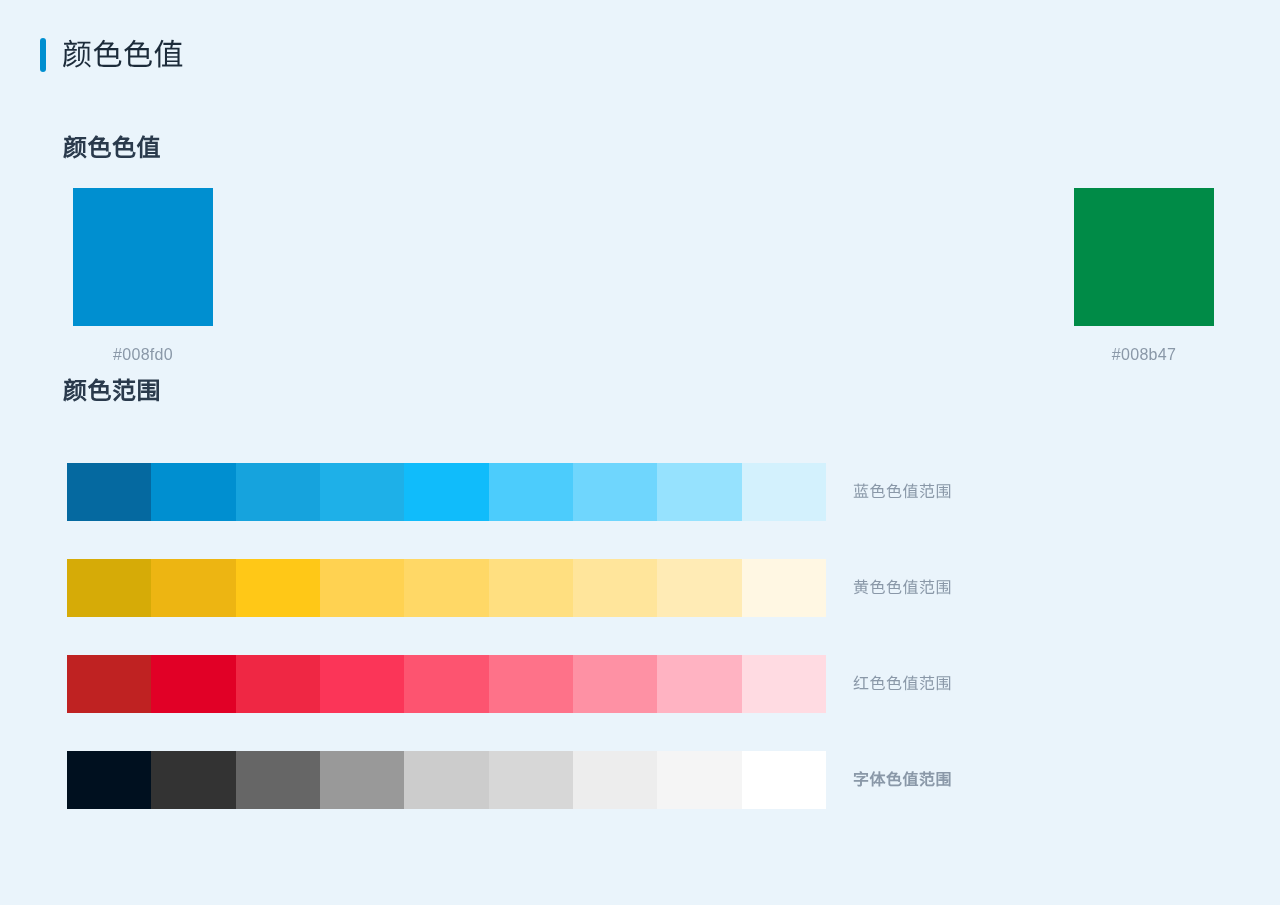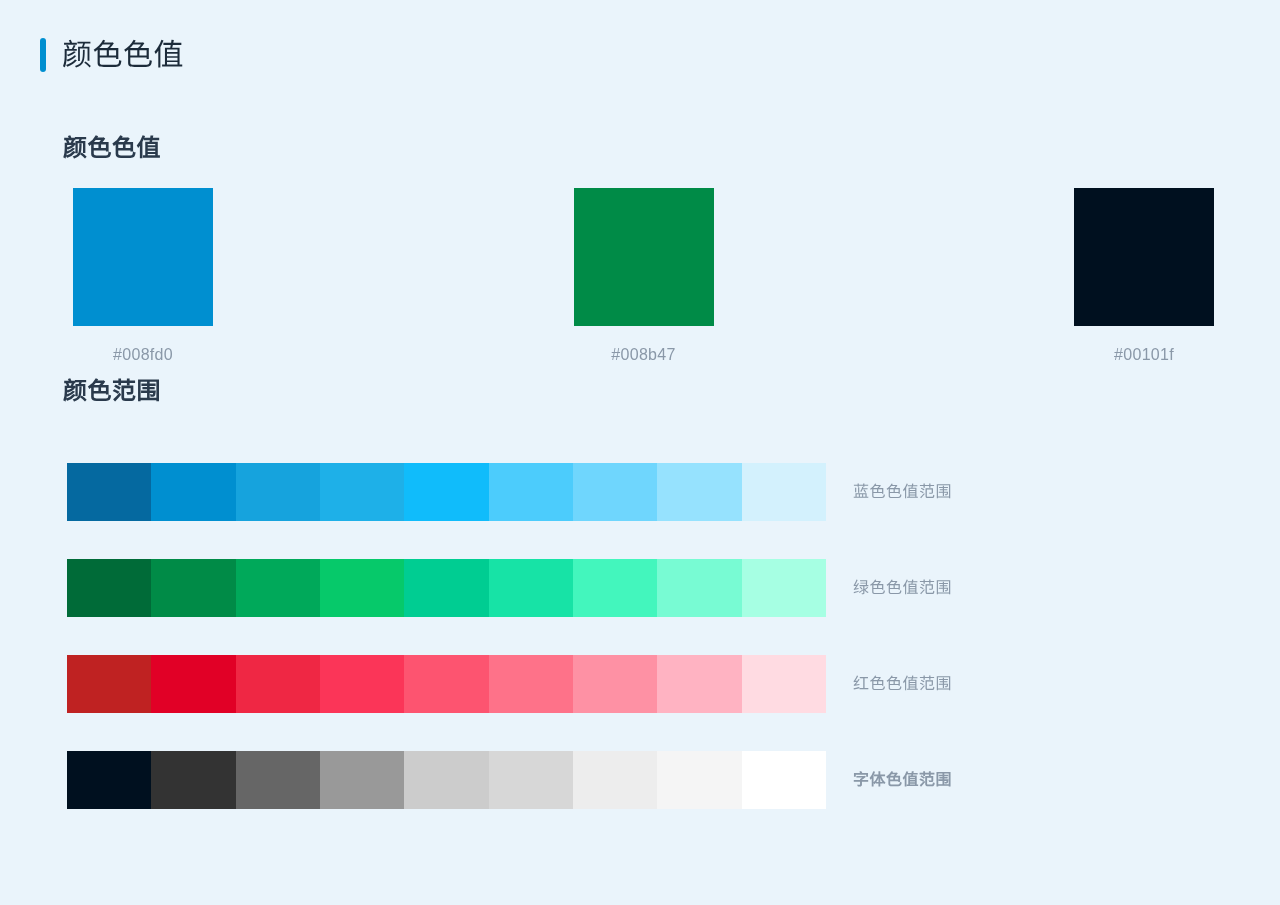--- a/index.html
+++ b/index.html
@@ -131,24 +131,20 @@
 <div class="section-heading" id="heading-color-values">颜色色值</div>
 
 <div class="swatch-row" id="swatch-row">
     <div class="swatch-item">
       <div class="swatch-chip" style="background: rgb(0, 143, 208);"></div>
       <div class="swatch-label">#008fd0</div>
     </div>
     <div class="swatch-item">
       <div class="swatch-chip" style="background: rgb(0, 139, 71);"></div>
       <div class="swatch-label">#008b47</div>
-    </div>
-    <div class="swatch-item">
-      <div class="swatch-chip" style="background: rgb(0, 16, 31);"></div>
-      <div class="swatch-label">#00101f</div>
     </div>
   </div>
 
 <div class="section-heading" id="heading-color-ranges">颜色范围</div>
 
 <div class="ramps" id="ramps">
     <div class="ramp-row">
       <div class="ramp-track">
         <div class="ramp-cell" style="background: rgb(5, 105, 160);"></div>
         <div class="ramp-cell" style="background: rgb(0, 143, 208);"></div>
@@ -157,31 +153,31 @@
         <div class="ramp-cell" style="background: rgb(16, 188, 251);"></div>
         <div class="ramp-cell" style="background: rgb(76, 204, 252);"></div>
         <div class="ramp-cell" style="background: rgb(111, 214, 253);"></div>
         <div class="ramp-cell" style="background: rgb(150, 226, 254);"></div>
         <div class="ramp-cell" style="background: rgb(211, 241, 253);"></div>
       </div>
       <div class="ramp-label">蓝色色值范围</div>
     </div>
     <div class="ramp-row">
       <div class="ramp-track">
-        <div class="ramp-cell" style="background: rgb(0, 107, 56);"></div>
-        <div class="ramp-cell" style="background: rgb(0, 139, 71);"></div>
-        <div class="ramp-cell" style="background: rgb(0, 169, 90);"></div>
-        <div class="ramp-cell" style="background: rgb(6, 201, 106);"></div>
-        <div class="ramp-cell" style="background: rgb(0, 205, 146);"></div>
-        <div class="ramp-cell" style="background: rgb(23, 227, 166);"></div>
-        <div class="ramp-cell" style="background: rgb(67, 246, 189);"></div>
-        <div class="ramp-cell" style="background: rgb(120, 251, 211);"></div>
-        <div class="ramp-cell" style="background: rgb(166, 255, 227);"></div>
-      </div>
-      <div class="ramp-label">绿色色值范围</div>
+        <div class="ramp-cell" style="background: rgb(214, 171, 7);"></div>
+        <div class="ramp-cell" style="background: rgb(237, 181, 18);"></div>
+        <div class="ramp-cell" style="background: rgb(255, 200, 23);"></div>
+        <div class="ramp-cell" style="background: rgb(255, 210, 81);"></div>
+        <div class="ramp-cell" style="background: rgb(255, 216, 102);"></div>
+        <div class="ramp-cell" style="background: rgb(255, 223, 128);"></div>
+        <div class="ramp-cell" style="background: rgb(255, 229, 155);"></div>
+        <div class="ramp-cell" style="background: rgb(255, 235, 181);"></div>
+        <div class="ramp-cell" style="background: rgb(255, 247, 227);"></div>
+      </div>
+      <div class="ramp-label">黄色色值范围</div>
     </div>
     <div class="ramp-row">
       <div class="ramp-track">
         <div class="ramp-cell" style="background: rgb(191, 34, 34);"></div>
         <div class="ramp-cell" style="background: rgb(225, 0, 38);"></div>
         <div class="ramp-cell" style="background: rgb(239, 39, 68);"></div>
         <div class="ramp-cell" style="background: rgb(251, 53, 88);"></div>
         <div class="ramp-cell" style="background: rgb(253, 84, 112);"></div>
         <div class="ramp-cell" style="background: rgb(254, 114, 137);"></div>
         <div class="ramp-cell" style="background: rgb(254, 145, 164);"></div>

